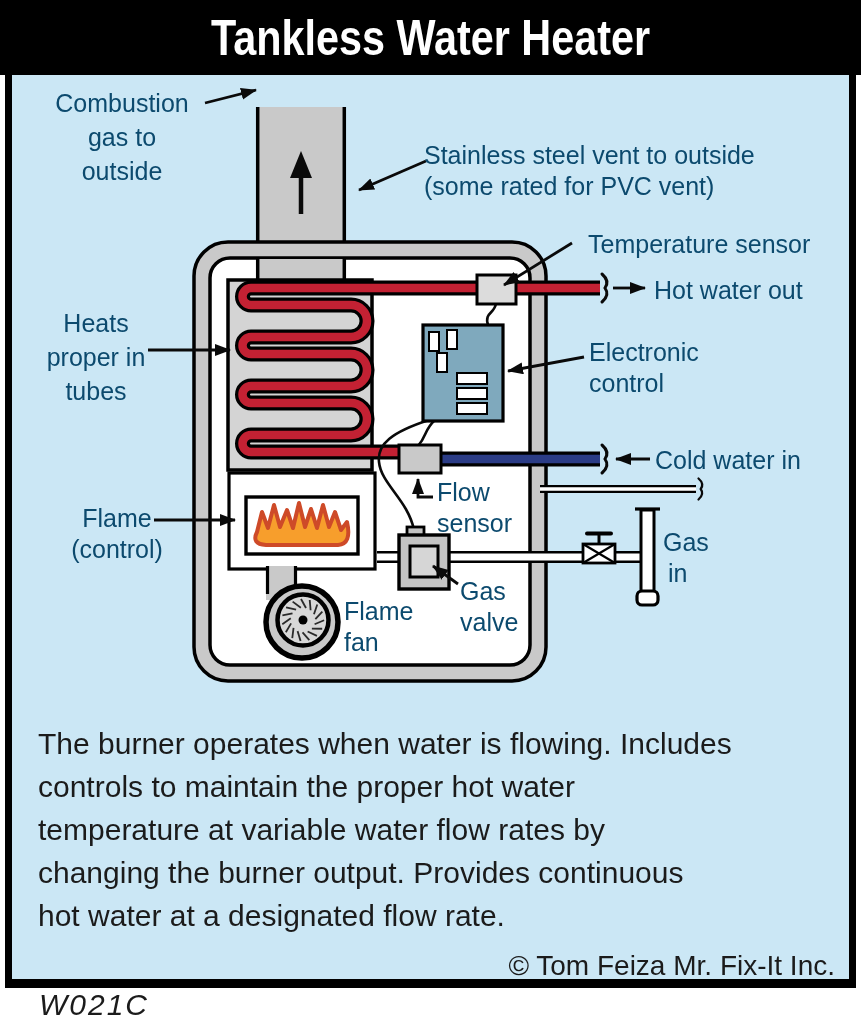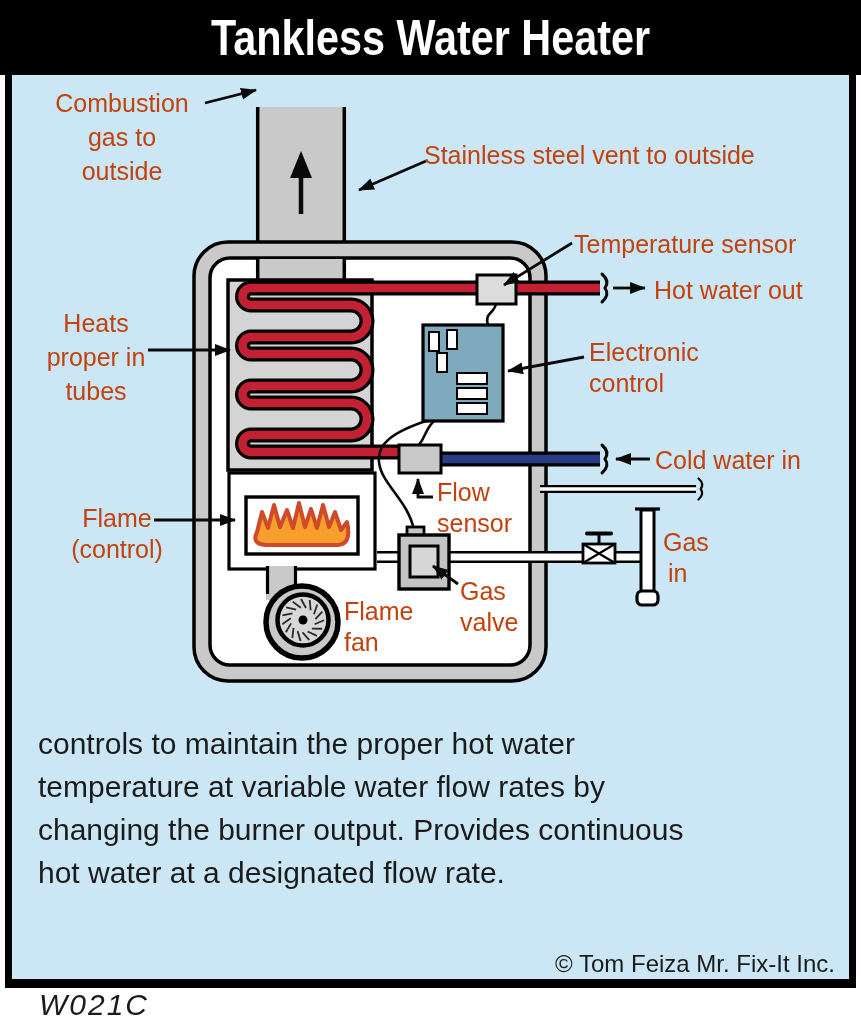--- a/index.html
+++ b/index.html
@@ -6,26 +6,26 @@
   #page{position:relative;width:861px;height:1024px;background:#fff;overflow:hidden;
         font-family:Liberation Sans, sans-serif;}
   #titlebar{position:absolute;left:0;top:0;width:861px;height:75px;background:#000;
             display:flex;align-items:center;justify-content:center;}
   #titlebar span{color:#fff;font-weight:bold;font-size:47px;letter-spacing:0px;
                  transform:scale(.88,1.05);white-space:nowrap;}
   #panel{position:absolute;left:5px;top:75px;width:851px;height:913px;box-sizing:border-box;
          background:var(--background);border-left:7px solid #000;border-right:7px solid #000;
          border-bottom:9px solid #000;}
   #diagram{position:absolute;left:0;top:0;}
-  .lbl{position:absolute;font-size:25px;color:#c2410c;line-height:31px;white-space:nowrap;}
+  .lbl{position:absolute;font-size:25px;color:#0c4a6e;line-height:31px;white-space:nowrap;}
   .ctr{text-align:center;}
   .lh34{line-height:34px;}
   #bodytext{position:absolute;left:38px;top:722px;width:800px;font-size:30px;
             line-height:43px;color:#1b1b1b;}
-  #copyright{position:absolute;right:26px;top:950px;font-size:24px;color:#1b1b1b;}
+  #copyright{position:absolute;right:26px;top:950px;font-size:28px;color:#1b1b1b;}
   #sheetcode{position:absolute;left:26px;top:988px;font-size:30px;font-style:italic;
              color:#1b1b1b;letter-spacing:2px;margin-left:13px;}
   
   .k{fill:none;stroke:#000;}
   .metal{fill:var(--metal-gray);}
   .pipe-out{fill:none;stroke:#000;stroke-width:15;}
   .hot{fill:none;stroke:var(--hot-pipe);stroke-width:8.5;}
   .cold{fill:none;stroke:var(--cold-pipe);stroke-width:8.5;}
   .wire{fill:none;stroke:#0a0a0a;stroke-width:2.6;}
   .lead{fill:none;stroke:#0a0a0a;stroke-width:2.8;}
@@ -180,23 +180,24 @@
   </svg>
 
   <div class="lbl ctr lh34" style="left:37px;top:86px;width:170px">
     <div>Combustion</div>
     <div>gas to</div>
     <div>outside</div>
   </div>
 
   <div class="lbl" style="left:424px;top:140px">
     <div>Stainless steel vent to outside</div>
-  </div>
-
-  <div class="lbl" style="left:574px;top:229px">Temperature sensor</div>
+    <div>(some rated for PVC vent)</div>
+  </div>
+
+  <div class="lbl" style="left:588px;top:229px">Temperature sensor</div>
 
   <div class="lbl" style="left:654px;top:275px">Hot water out</div>
 
   <div class="lbl" style="left:589px;top:337px">
     <div>Electronic</div>
     <div>control</div>
   </div>
 
   <div class="lbl" style="left:655px;top:445px">Cold water in</div>
 
@@ -226,20 +227,21 @@
     <div>Gas</div>
     <div>valve</div>
   </div>
 
   <div class="lbl" style="left:344px;top:596px">
     <div>Flame</div>
     <div>fan</div>
   </div>
 
   <div id="bodytext">
+    <div>The burner operates when water is flowing. Includes</div>
     <div>controls to maintain the proper hot water</div>
     <div>temperature at variable water flow rates by</div>
     <div>changing the burner output. Provides continuous</div>
     <div>hot water at a designated flow rate.</div>
   </div>
 
   <div id="copyright">© Tom Feiza Mr. Fix-It Inc.</div>
 
   <div id="sheetcode">W021C</div>
 

